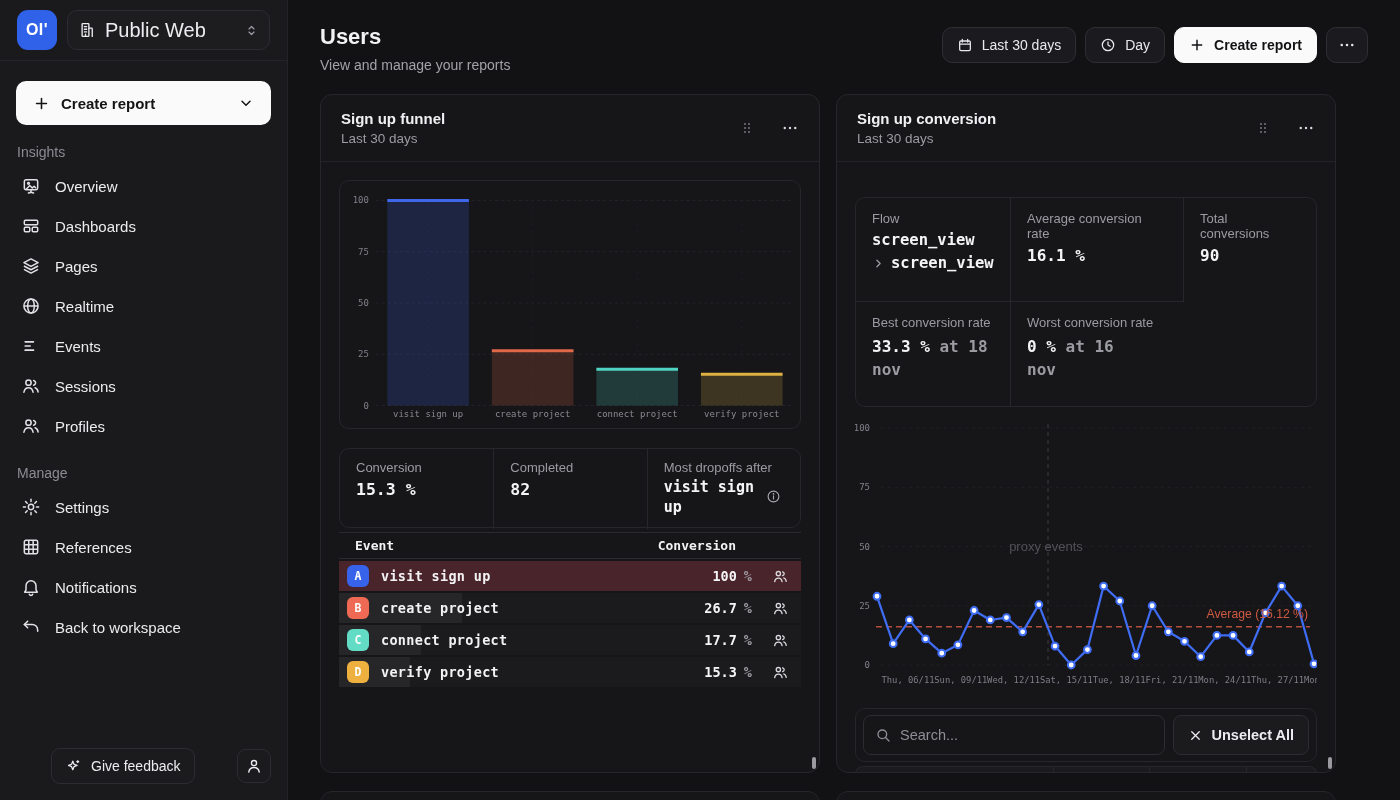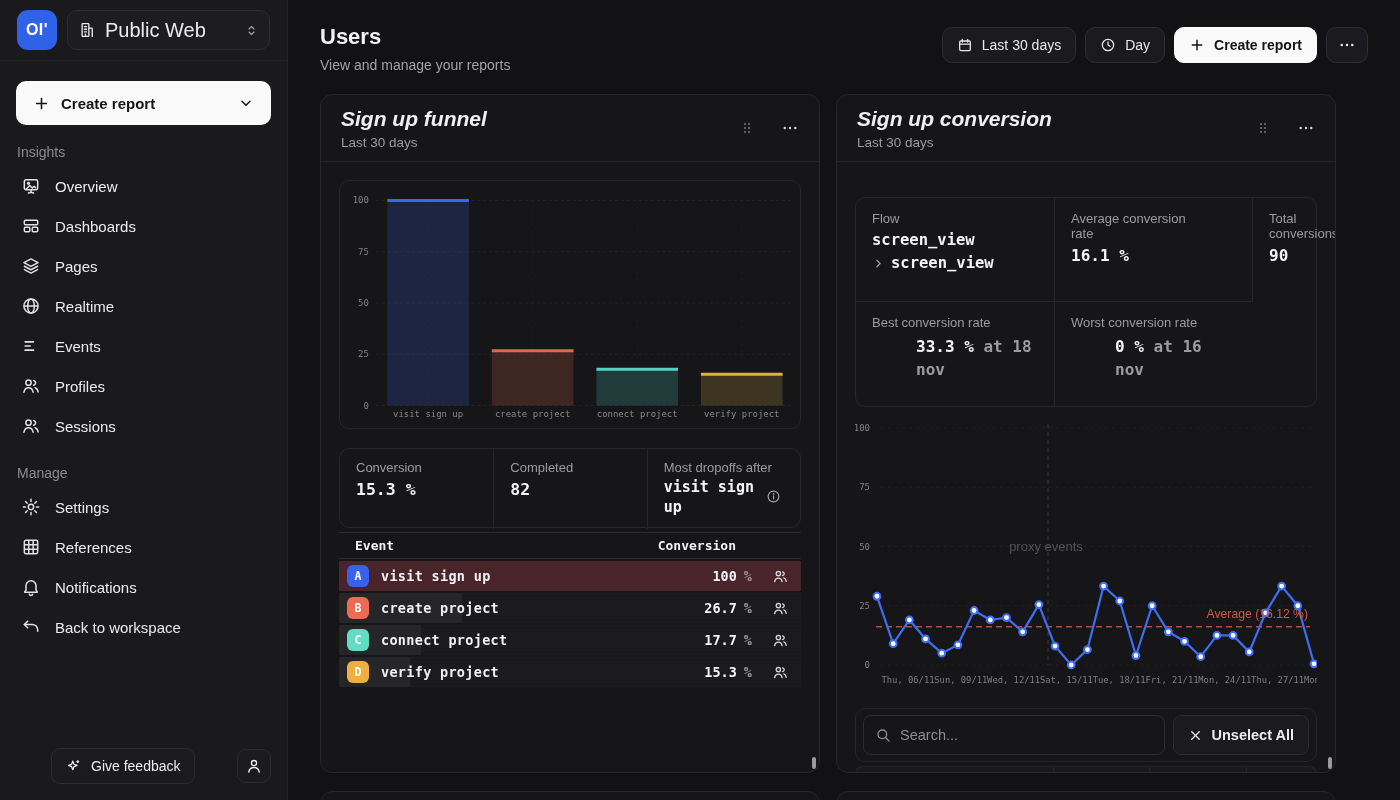--- a/index.html
+++ b/index.html
@@ -35,21 +35,21 @@
   .page-subtitle { margin-top:7px; font-size:14px; color:#a2a2a8; }
   .actions { display:flex; gap:9px; margin-top:3px; }
   .btn { height:36px; background:#1b1b1f; border:1px solid #2e2e34; border-radius:10px; color:#e9e9ed; font-size:14px; display:flex; align-items:center; gap:9px; padding:0 14px; cursor:pointer; font-family:inherit; }
   .btn.primary { background:#fafafa; border-color:#fafafa; color:#131316; font-weight:600; }
   .btn.icon-only { width:42px; justify-content:center; padding:0; }
 
   .grid { margin-top:21px; width:1016px; display:grid; grid-template-columns:500px 500px; column-gap:16px; row-gap:18px; }
   .card { height:679px; background:#161619; border:1px solid #26262b; border-radius:12px; overflow:hidden; position:relative; }
   .card.stub { height:40px; }
   .card-header { height:67px; display:flex; align-items:center; justify-content:space-between; padding:0 20px; border-bottom:1px solid #232328; }
-  .card-title { font-size:21px; font-weight:600; color:#f0f0f3;font-style:italic; }
+  .card-title { font-size:15px; font-weight:600; color:#f0f0f3; }
   .card-subtitle { margin-top:4px; font-size:13.5px; color:#9b9ba2; }
   .card-header-icons { display:flex; align-items:center; gap:26px; }
   .grip { color:#7e7e86; cursor:grab; }
   .more { color:#dcdce0; cursor:pointer; }
   .card-body { padding:18px; }
   .scroll-thumb { position:absolute; right:3px; bottom:3px; width:4px; height:12px; background:#9a9aa0; border-radius:2px; }
 
   
   .panel { border:1px solid #26262b; border-radius:10px; height:249px; overflow:hidden; }
   .stats3 { margin-top:19px; height:80px; border:1px solid #26262b; border-radius:10px; display:grid; grid-template-columns:1fr 1fr 1fr; }
@@ -74,21 +74,21 @@
   .eusers { margin-left:20px; color:#d8d8dc; display:flex; }
 
   
   .stats-grid { margin-top:17px; height:210px; border:1px solid #26262b; border-radius:10px; display:grid; grid-template-columns:1fr 1fr 1fr; grid-template-rows:104px 104px; }
   .sg { padding:13px 16px; }
   .br { border-right:1px solid #26262b; }
   .bb { border-bottom:1px solid #26262b; }
   .sg .stat-value { font-size:16px; }
   .flow-line { margin-top:5px; font-size:15.5px; font-weight:bold; color:#f4f4f6; display:flex; align-items:center; gap:6px; }
   .flow-line .chev { color:#9b9ba2; display:flex; }
-  .wrapval { width:122px; line-height:1.45;margin-left:44px; }
+  .wrapval { width:122px; line-height:1.45; }
   .dim { color:#9b9ba2; }
   .chart2 { margin-top:13px; height:272px; }
   .search-row { margin-top:16px; height:54px; border:1px solid #26262b; border-radius:10px; display:flex; align-items:center; gap:8px; padding:0 7px; }
   .search-box { flex:1; height:40px; border:1px solid #2c2c32; border-radius:8px; display:flex; align-items:center; gap:9px; padding:0 11px; color:#8e8e96; }
   .search-box input { flex:1; background:transparent; border:none; outline:none; color:#ececf0; font-size:14.5px; font-family:inherit; }
   .search-box input::placeholder { color:#8e8e96; }
   .unselect-btn { height:40px; background:#1b1b1e; border:1px solid #2c2c32; border-radius:8px; color:#ececf0; font-size:14.5px; font-weight:600; display:flex; align-items:center; gap:9px; padding:16px 14px; cursor:pointer; font-family:inherit; }
   .ptable { margin-top:4px; height:22px; background:#1b1b1e; border:1px solid #26262b; border-bottom:none; border-radius:8px 8px 0 0; display:flex; }
   .ptable div { border-right:1px solid #26262b; }
 </style>
@@ -182,32 +182,32 @@
   </div>
   <div class="nav-item">
     <span class="icon">
         <svg width="20" height="20" viewBox="0 0 24 24" fill="none" stroke="currentColor" stroke-width="1.8" stroke-linecap="round">
           <circle cx="9" cy="8" r="3.2"></circle>
           <path d="M3.5 19.5c.6-3.6 2.6-5.4 5.5-5.4s4.9 1.8 5.5 5.4"></path>
           <path d="M15.2 5.3c1.5.5 2.4 1.6 2.4 2.9s-.9 2.4-2.4 2.9"></path>
           <path d="M16.9 14.2c2.1.7 3.3 2.4 3.6 5"></path>
         </svg>
       </span>
-    <span>Profiles</span>
+    <span>Sessions</span>
   </div>
   <div class="nav-item">
     <span class="icon">
         <svg width="20" height="20" viewBox="0 0 24 24" fill="none" stroke="currentColor" stroke-width="1.8" stroke-linecap="round">
           <circle cx="9" cy="8" r="3.2"></circle>
           <path d="M3.5 19.5c.6-3.6 2.6-5.4 5.5-5.4s4.9 1.8 5.5 5.4"></path>
           <path d="M15.2 5.3c1.5.5 2.4 1.6 2.4 2.9s-.9 2.4-2.4 2.9"></path>
           <path d="M16.9 14.2c2.1.7 3.3 2.4 3.6 5"></path>
         </svg>
       </span>
-    <span>Sessions</span>
+    <span>Profiles</span>
   </div>
 
   <div class="section-label">Manage</div>
   <div class="nav-item">
     <span class="icon">
         <svg width="20" height="20" viewBox="0 0 24 24" fill="none" stroke="currentColor" stroke-width="1.8" stroke-linecap="round">
           <circle cx="12" cy="12" r="3.2"></circle>
           <path d="M12 2.8v2.6M12 18.6v2.6M2.8 12h2.6M18.6 12h2.6M5.5 5.5l1.9 1.9M16.6 16.6l1.9 1.9M18.5 5.5l-1.9 1.9M7.4 16.6l-1.9 1.9"></path>
         </svg>
       </span>

